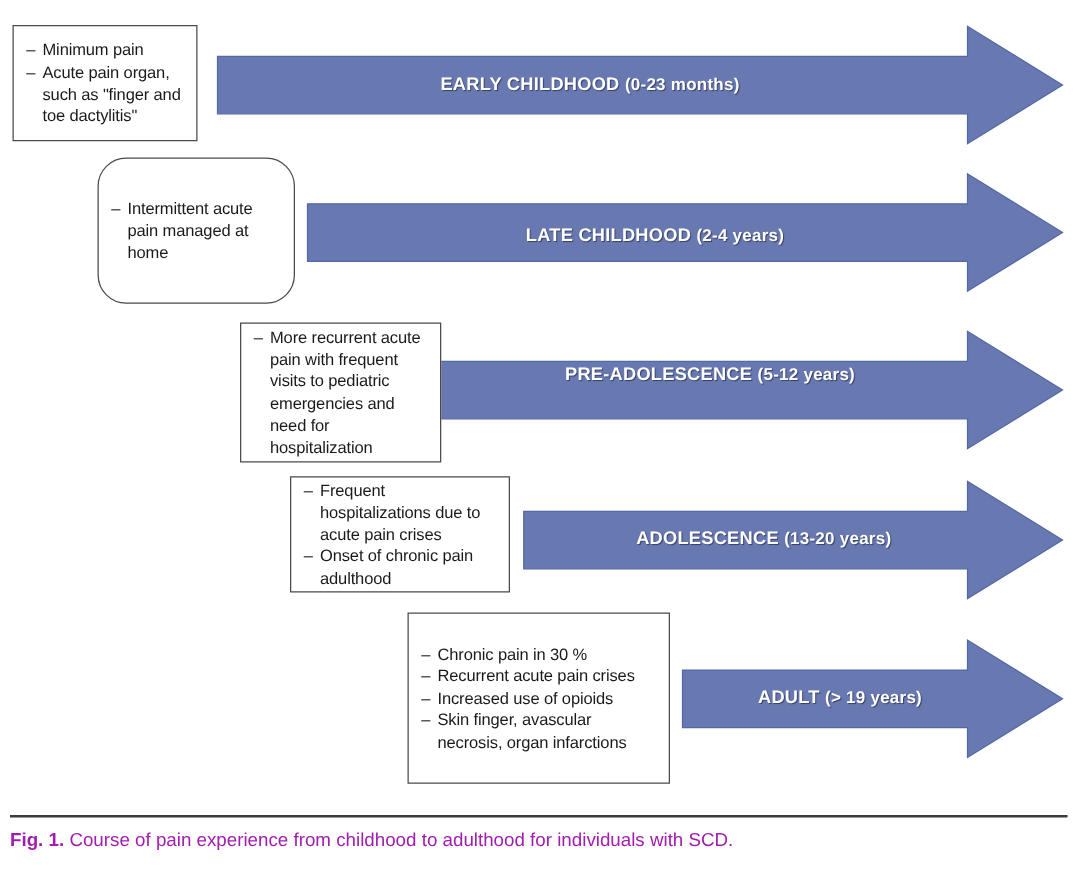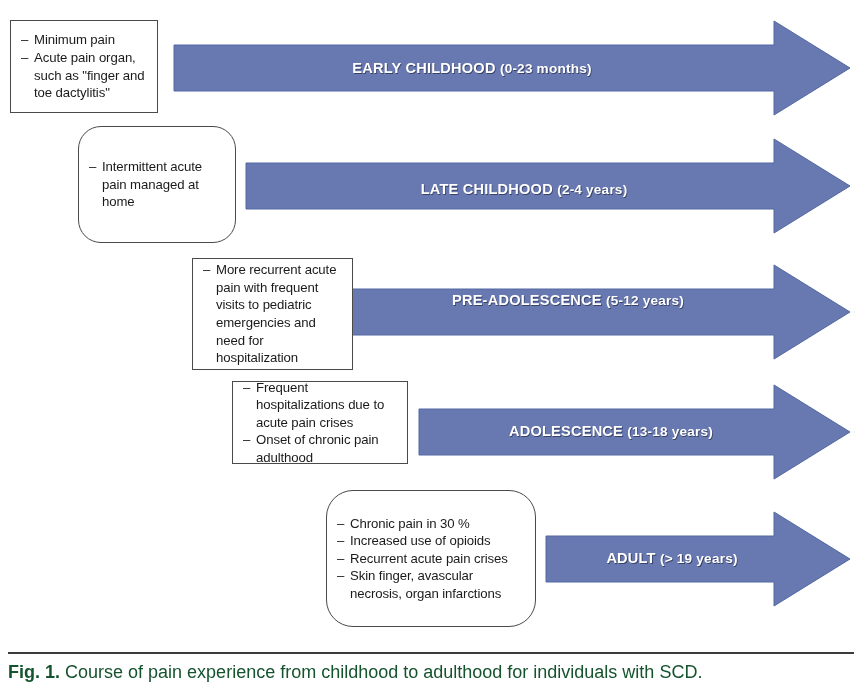--- a/index.html
+++ b/index.html
@@ -86,23 +86,23 @@
     top: 652px;
     width: 846px;
     height: 1.5px;
     background: #3b3b3b;
   }
   .caption {
     position: absolute;
     left: 8px;
     top: 663px;
     width: 846px;
-    font-size: 18px;
+    font-size: 15px;
     line-height: 19px;
-    color: #14532d;
+    color: #a21caf;
   }
   .caption .figno {
     font-weight: bold;
   }
 </style>
 </head>
 <body>
 
 <div id="figure">
 
@@ -157,45 +157,45 @@
       </ul>
     </div>
 
     <div class="arrow" style="left:419px; top:385px; width:433px; height:94px;">
       <svg width="433" height="94" viewBox="0 0 433 94" aria-hidden="true">
         <polygon points="0,24 355,24 355,0 431,47 355,94 355,70 0,70" fill="#6878B0" stroke="#5368A4" stroke-width="1"></polygon>
       </svg>
     </div>
     <div class="arrow-label" style="left:611px; top:431px;">
       <span>ADOLESCENCE</span>
-      <span class="sub">(13-18 years)</span>
-    </div>
-
-    <div class="callout" style="left:232px; top:381px; width:176px; height:83px;">
+      <span class="sub">(13-20 years)</span>
+    </div>
+
+    <div class="callout" style="left:232px; top:381px; width:176px; height:93px;">
       <ul>
         <li>Frequent hospitalizations due to acute pain crises</li>
         <li>Onset of chronic pain adulthood</li>
       </ul>
     </div>
 
     <div class="arrow" style="left:546px; top:512px; width:306px; height:94px;">
       <svg width="306" height="94" viewBox="0 0 306 94" aria-hidden="true">
         <polygon points="0,24 228,24 228,0 304,47 228,94 228,70 0,70" fill="#6878B0" stroke="#5368A4" stroke-width="1"></polygon>
       </svg>
     </div>
     <div class="arrow-label" style="left:672px; top:558px;">
       <span>ADULT</span>
       <span class="sub">(&gt; 19 years)</span>
     </div>
 
-    <div class="callout" style="left:326px; top:490px; width:210px; height:137px;border-radius:27px;">
+    <div class="callout" style="left:326px; top:490px; width:210px; height:137px;">
       <ul>
         <li>Chronic pain in 30 %</li>
+        <li>Recurrent acute pain crises</li>
         <li>Increased use of opioids</li>
-        <li>Recurrent acute pain crises</li>
         <li>Skin finger, avascular necrosis, organ infarctions</li>
       </ul>
     </div>
 
   </div>
 
   <div class="caption-rule"></div>
   <div class="caption">
     <span class="figno">Fig. 1.</span>
     <span>Course of pain experience from childhood to adulthood for individuals with SCD.</span>

